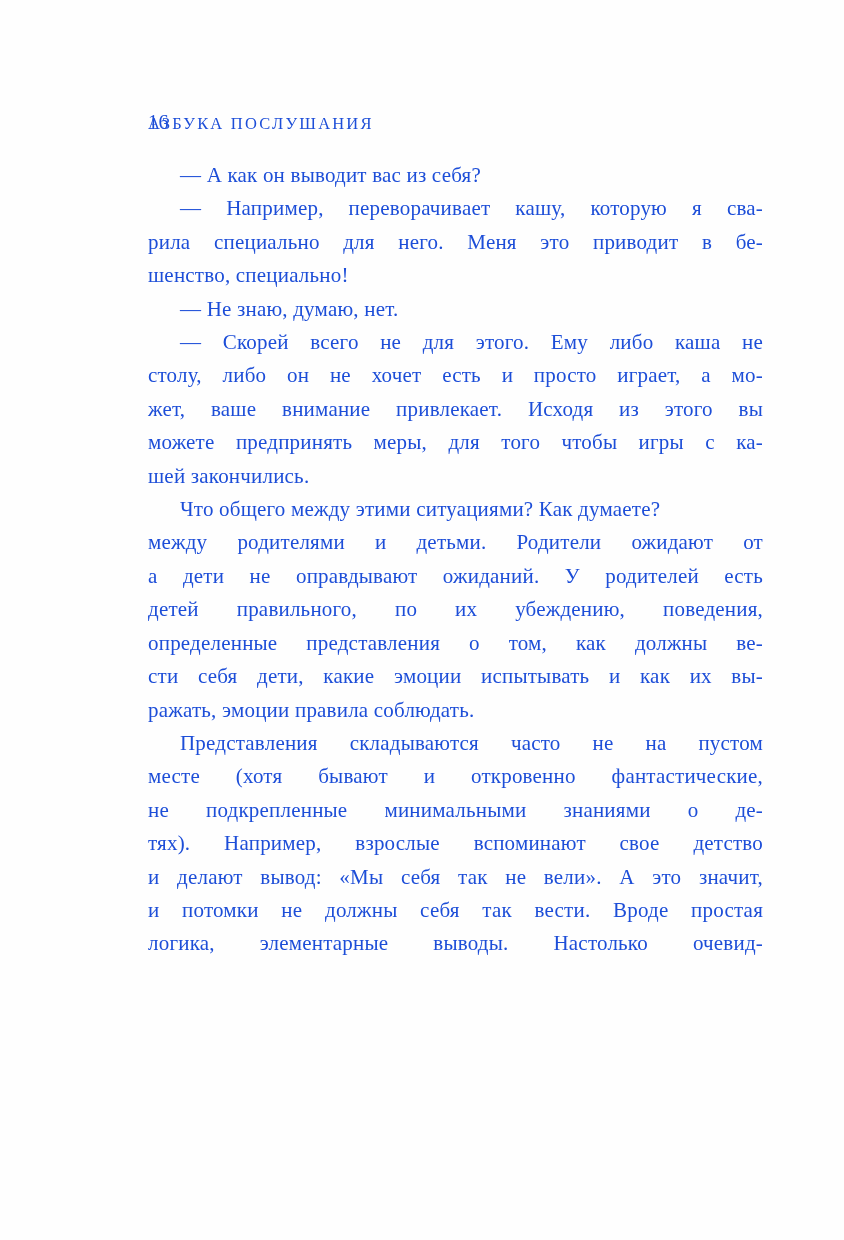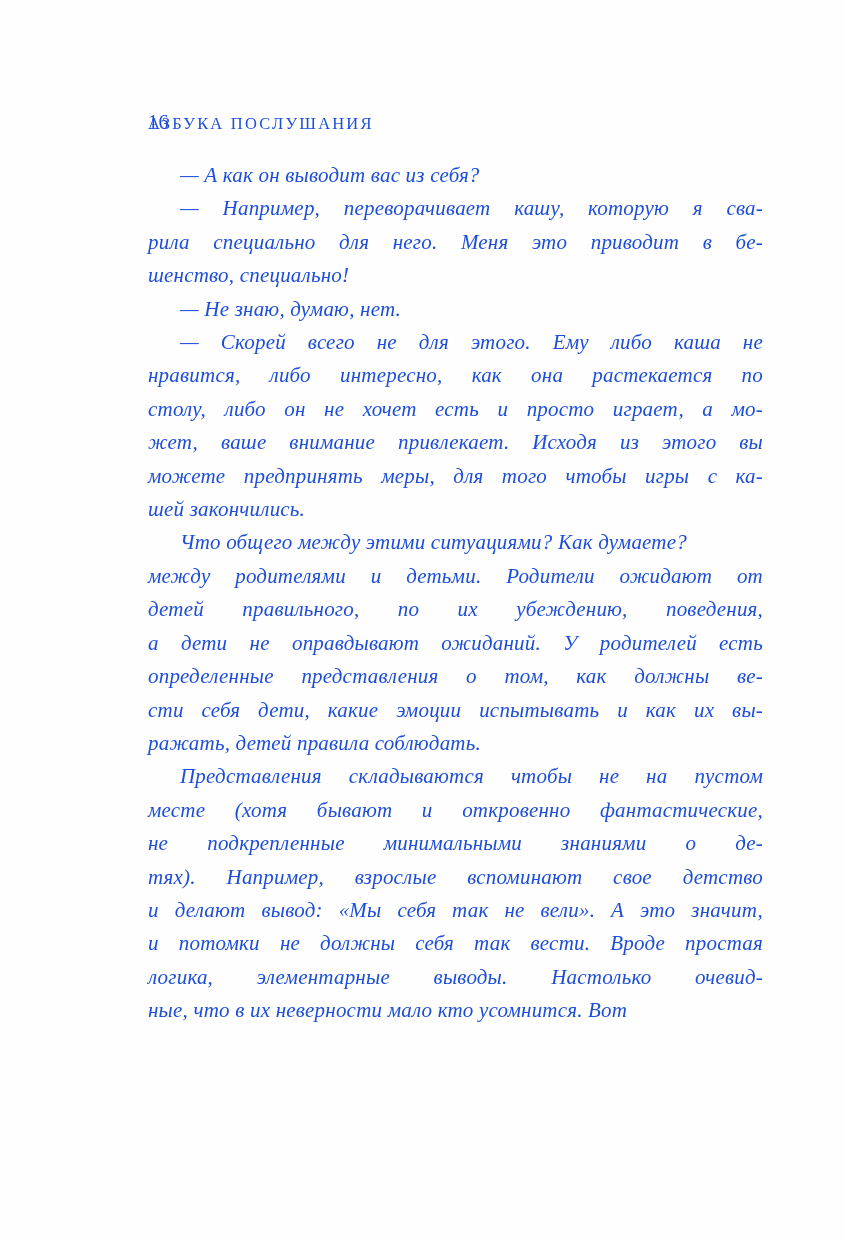--- a/index.html
+++ b/index.html
@@ -42,21 +42,20 @@
     position: absolute;
     top: 159px;
     left: 148px;
     width: 615px;
     font-size: 21px;
     letter-spacing: 0.2px;
   }
   .para {
     margin: 0;
     padding: 0;
-    font-style: italic;
   }
   .line {
     display: block;
     line-height: 33.4px;
     text-align: justify;
     text-align-last: justify;
     white-space: normal;
   }
   .line.first {
     text-indent: 32px;
@@ -82,42 +81,40 @@
       <p class="para">
         <span class="line first">— Например, переворачивает кашу, которую я сва-</span>
         <span class="line">рила специально для него. Меня это приводит в бе-</span>
         <span class="line last">шенство, специально!</span>
       </p>
       <p class="para">
         <span class="line first last">— Не знаю, думаю, нет.</span>
       </p>
       <p class="para">
         <span class="line first">— Скорей всего не для этого. Ему либо каша не</span>
-        <span class="line">нравится, либо интересно, как она растекается по</span>
         <span class="line">столу, либо он не хочет есть и просто играет, а мо-</span>
         <span class="line">жет, ваше внимание привлекает. Исходя из этого вы</span>
         <span class="line">можете предпринять меры, для того чтобы игры с ка-</span>
         <span class="line last">шей закончились.</span>
       </p>
       <p class="para">
         <span class="line first last">Что общего между этими ситуациями? Как думаете?</span>
       </p>
       <p class="para">
         <span class="line">между родителями и детьми. Родители ожидают от</span>
+        <span class="line">а дети не оправдывают ожиданий. У родителей есть</span>
         <span class="line">детей правильного, по их убеждению, поведения,</span>
-        <span class="line">а дети не оправдывают ожиданий. У родителей есть</span>
         <span class="line">определенные представления о том, как должны ве-</span>
         <span class="line">сти себя дети, какие эмоции испытывать и как их вы-</span>
-        <span class="line last">ражать, детей правила соблюдать.</span>
+        <span class="line last">ражать, эмоции правила соблюдать.</span>
       </p>
       <p class="para">
-        <span class="line first">Представления складываются чтобы не на пустом</span>
+        <span class="line first">Представления складываются часто не на пустом</span>
         <span class="line">месте (хотя бывают и откровенно фантастические,</span>
         <span class="line">не подкрепленные минимальными знаниями о де-</span>
         <span class="line">тях). Например, взрослые вспоминают свое детство</span>
         <span class="line">и делают вывод: «Мы себя так не вели». А это значит,</span>
         <span class="line">и потомки не должны себя так вести. Вроде простая</span>
         <span class="line">логика, элементарные выводы. Настолько очевид-</span>
-        <span class="line last">ные, что в их неверности мало кто усомнится. Вот</span>
       </p>
     </main>
 
 </div>
 
 </body></html>

